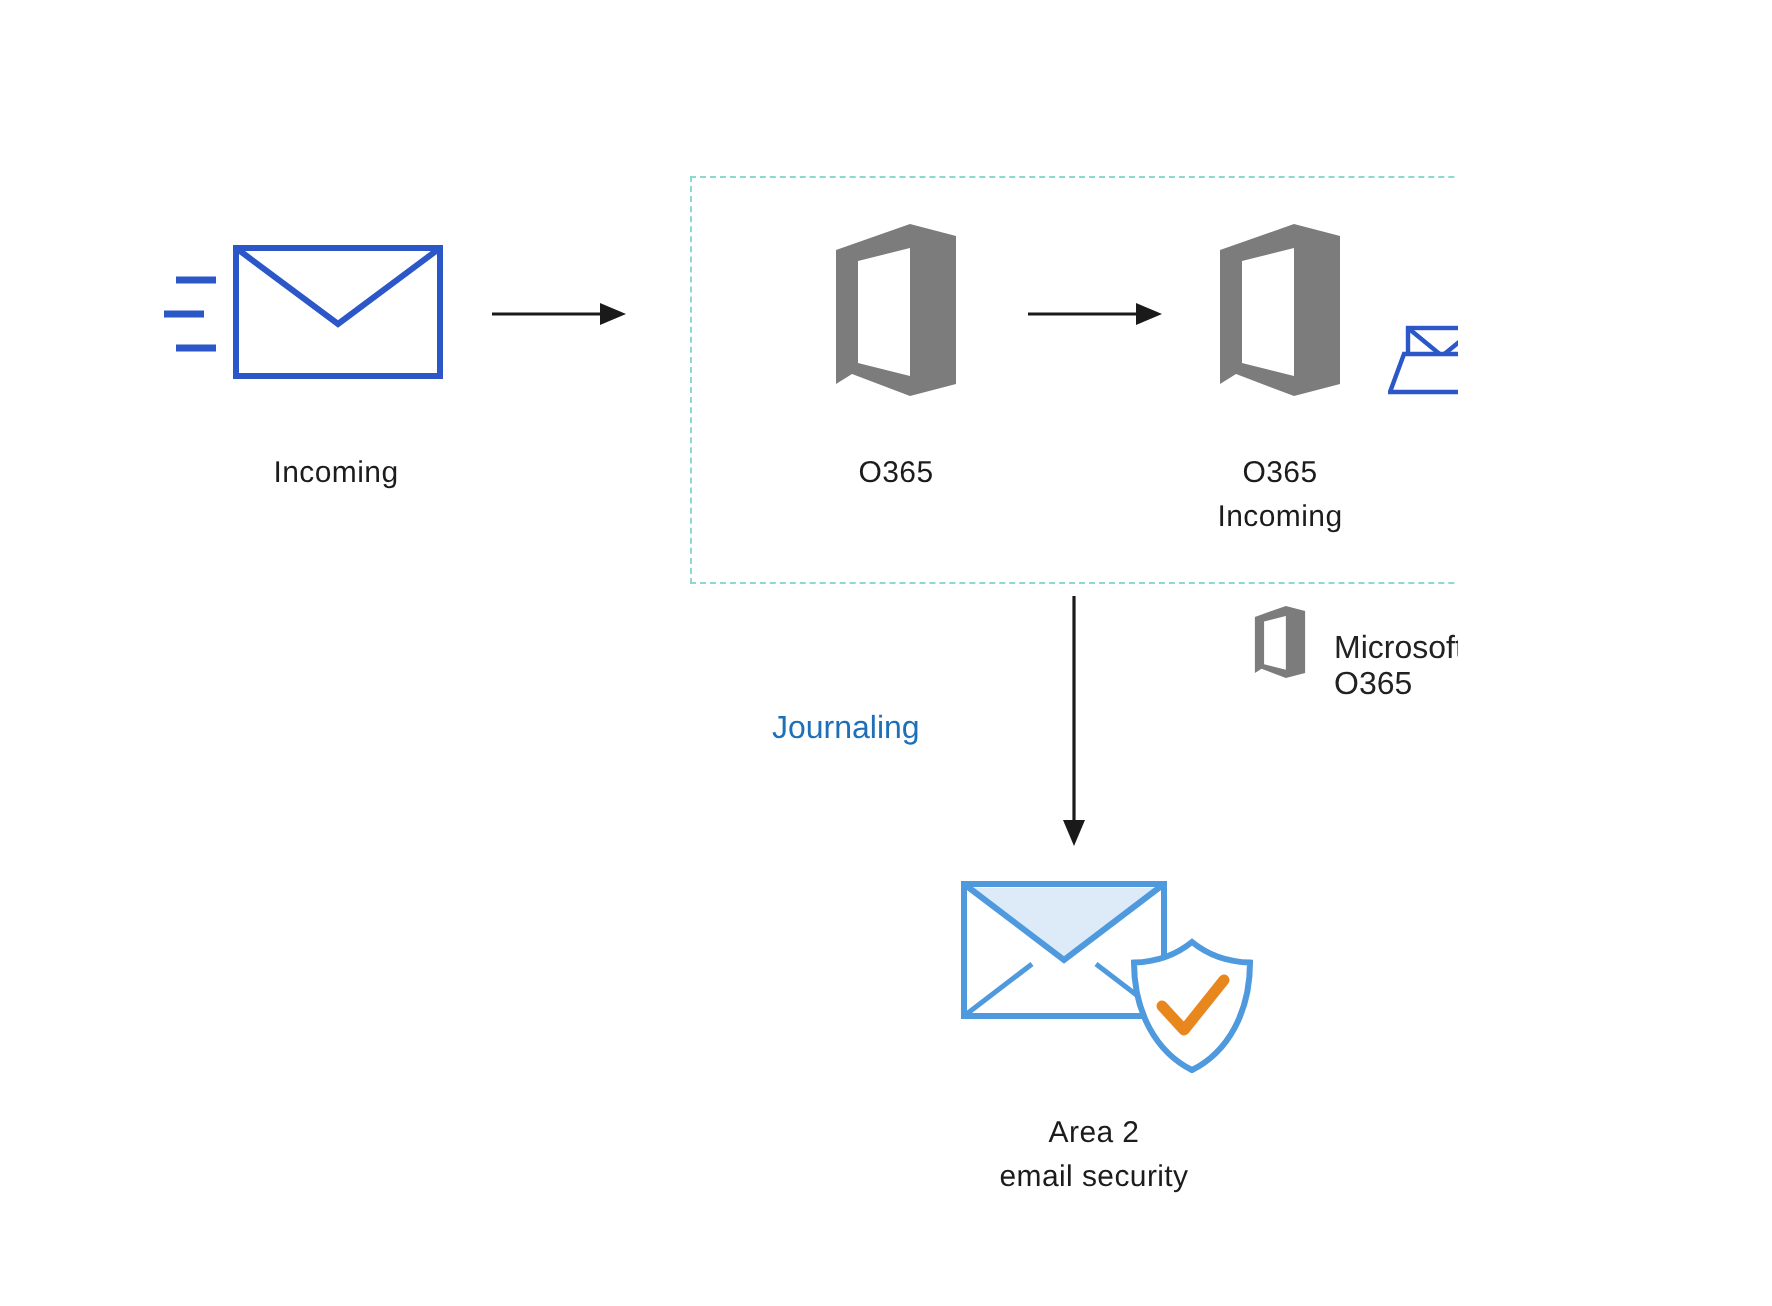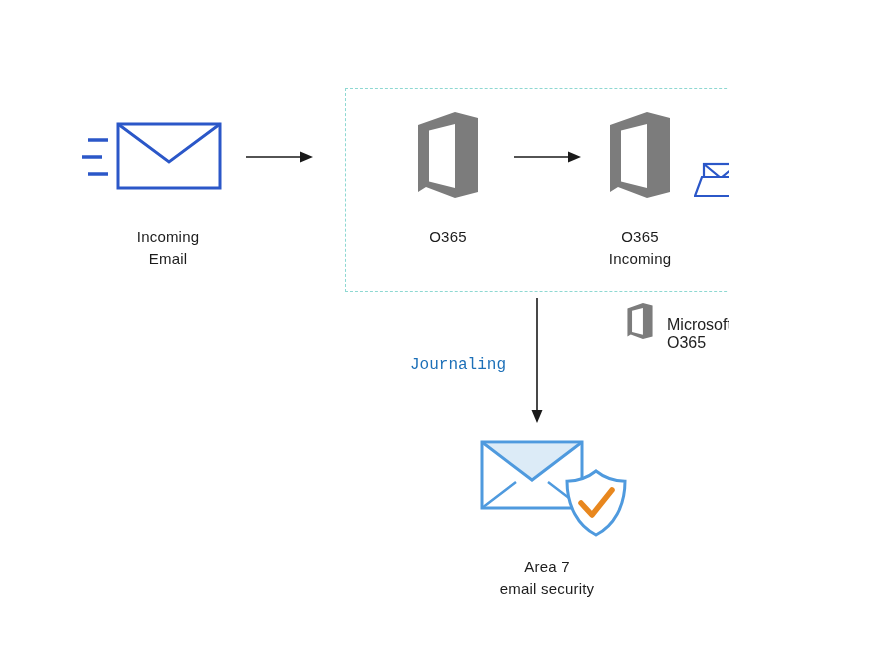--- a/index.html
+++ b/index.html
@@ -21,22 +21,22 @@
   .abs{position:absolute;}
   .node-label{
     position:absolute;text-align:center;font-size:15px;line-height:22px;
     color:var(--text-dark);letter-spacing:0.2px;
   }
   .boundary{
     position:absolute;left:345px;top:88px;width:440px;height:202px;
     border:1px dashed var(--teal-dash);
   }
   .journaling{
-    position:absolute;left:386px;top:356px;width:120px;text-align:right;
-    font-size:16px;color:var(--journaling-blue);font-family:Liberation Mono, monospace;
+    position:absolute;left:386px;top:356px;width:120px;text-align:left;
+    font-size:16px;color:var(--journaling-blue);
   }
   .legend-text{
     position:absolute;left:667px;top:316px;font-size:16px;color:#222222;
   }
   svg{display:block;}
 </style>
 </head>
 <body>
 
 <div class="canvas">
@@ -45,21 +45,20 @@
     <g style="stroke:var(--envelope-blue);stroke-width:3.5;">
       <line x1="10" y1="26" x2="30" y2="26"></line>
       <line x1="4" y1="43" x2="24" y2="43"></line>
       <line x1="10" y1="60" x2="30" y2="60"></line>
     </g>
     <rect x="40" y="10" width="102" height="64" style="fill:#ffffff;stroke:var(--envelope-blue);stroke-width:3;"></rect>
     <path d="M40 10 L91 48 L142 10" style="fill:none;stroke:var(--envelope-blue);stroke-width:3;"></path>
   </svg>
   <div class="node-label" style="left:93px;top:226px;width:150px">
     <div>Incoming</div>
-    <div>Email</div>
   </div>
 
   <svg class="abs" style="left:246px;top:149px" width="70" height="16" viewBox="0 0 70 16">
     <line x1="0" y1="8" x2="54" y2="8" style="stroke:var(--arrow-black);stroke-width:1.6;"></line>
     <polygon points="54,2.5 67,8 54,13.5" style="fill:var(--arrow-black);"></polygon>
   </svg>
 
   <div class="boundary"></div>
 
   <svg class="abs" style="left:410px;top:112px" width="76" height="86" viewBox="0 0 76 86">
@@ -104,17 +103,17 @@
     <rect x="4" y="6" width="100" height="66" style="fill:#ffffff;stroke:var(--security-blue);stroke-width:3;"></rect>
     <polygon points="6,8 102,8 54,42" style="fill:var(--pale-blue);"></polygon>
     <path d="M4 6 L54 44 L104 6" style="fill:none;stroke:var(--security-blue);stroke-width:3;"></path>
     <path d="M4 72 L38 46 M104 72 L70 46" style="fill:none;stroke:var(--security-blue);stroke-width:2.5;"></path>
     <g transform="translate(88,34)">
       <path d="M30 1 C38 7.5 48 11 59 11.3 C59 36 48 56 30 65 C12 56 1 36 1 11.3 C12 11 22 7.5 30 1 Z" style="fill:#ffffff;stroke:var(--security-blue);stroke-width:3;"></path>
       <path d="M15 33 L26 45 L46 20" style="fill:none;stroke:var(--check-orange);stroke-width:5.5;stroke-linecap:round;stroke-linejoin:round;"></path>
     </g>
   </svg>
   <div class="node-label" style="left:472px;top:556px;width:150px">
-    <div>Area 7</div>
+    <div>Area 2</div>
     <div>email security</div>
   </div>
 
 </div>
 
 </body></html>

